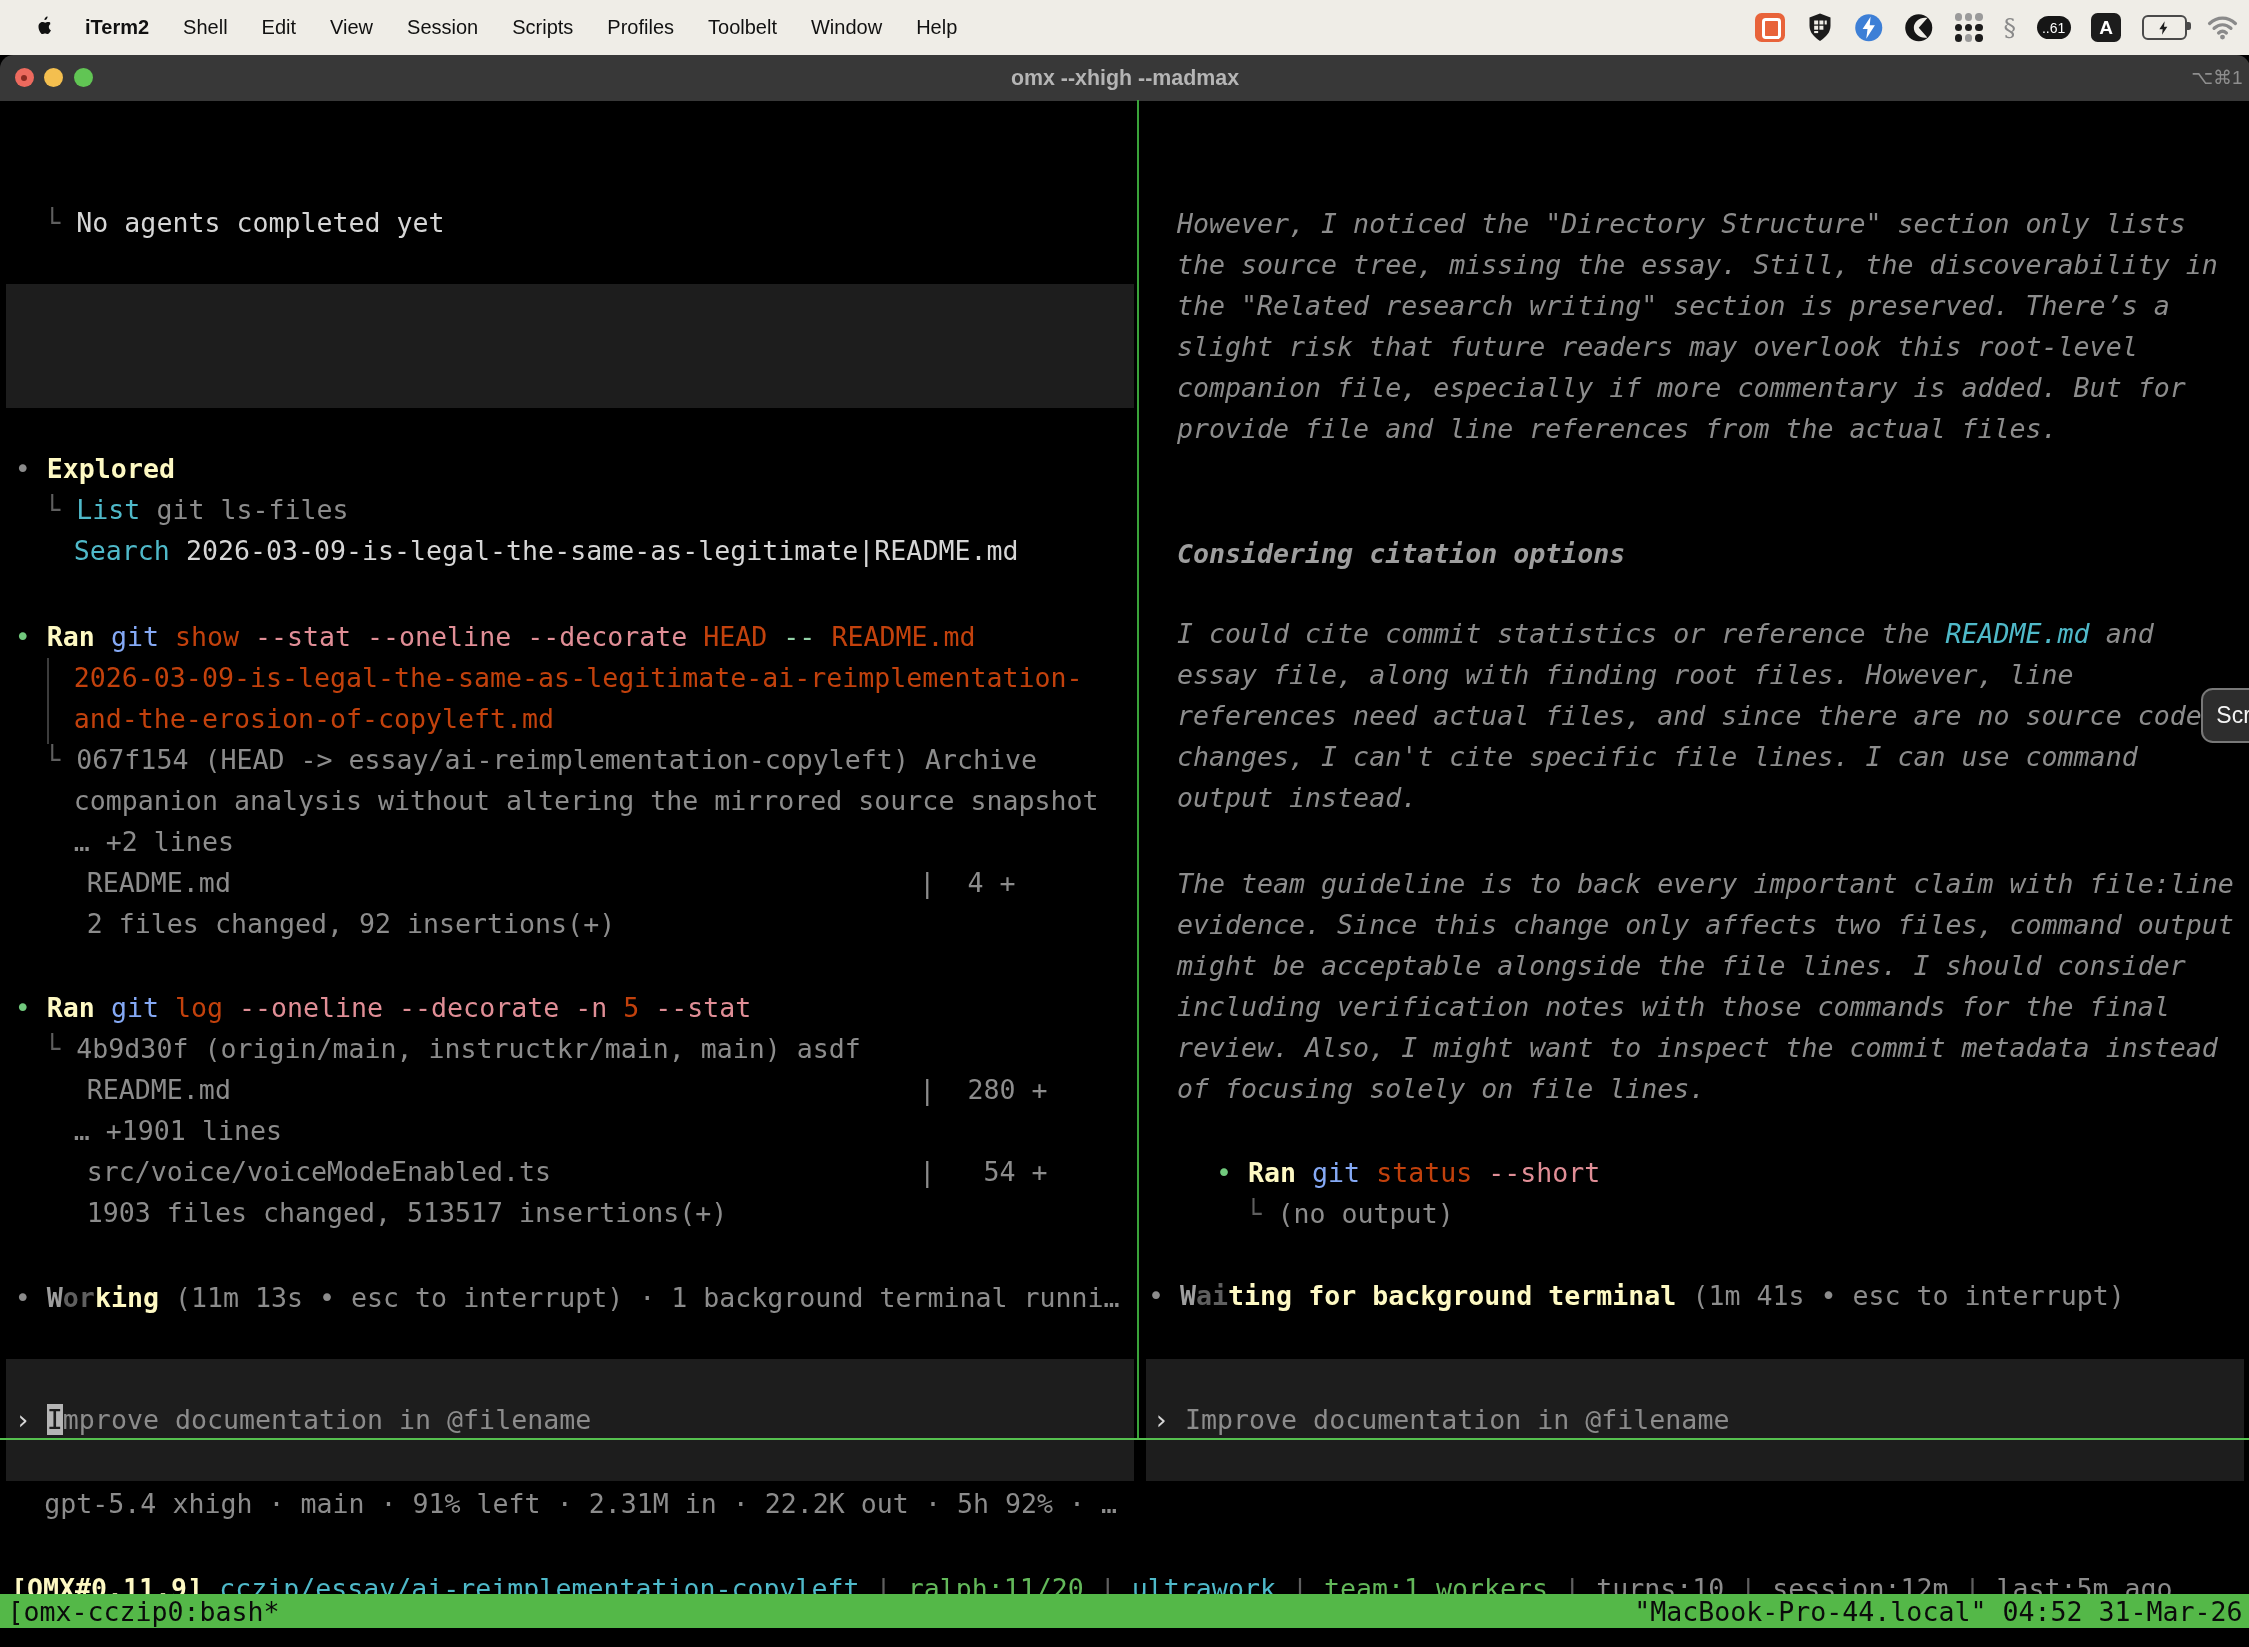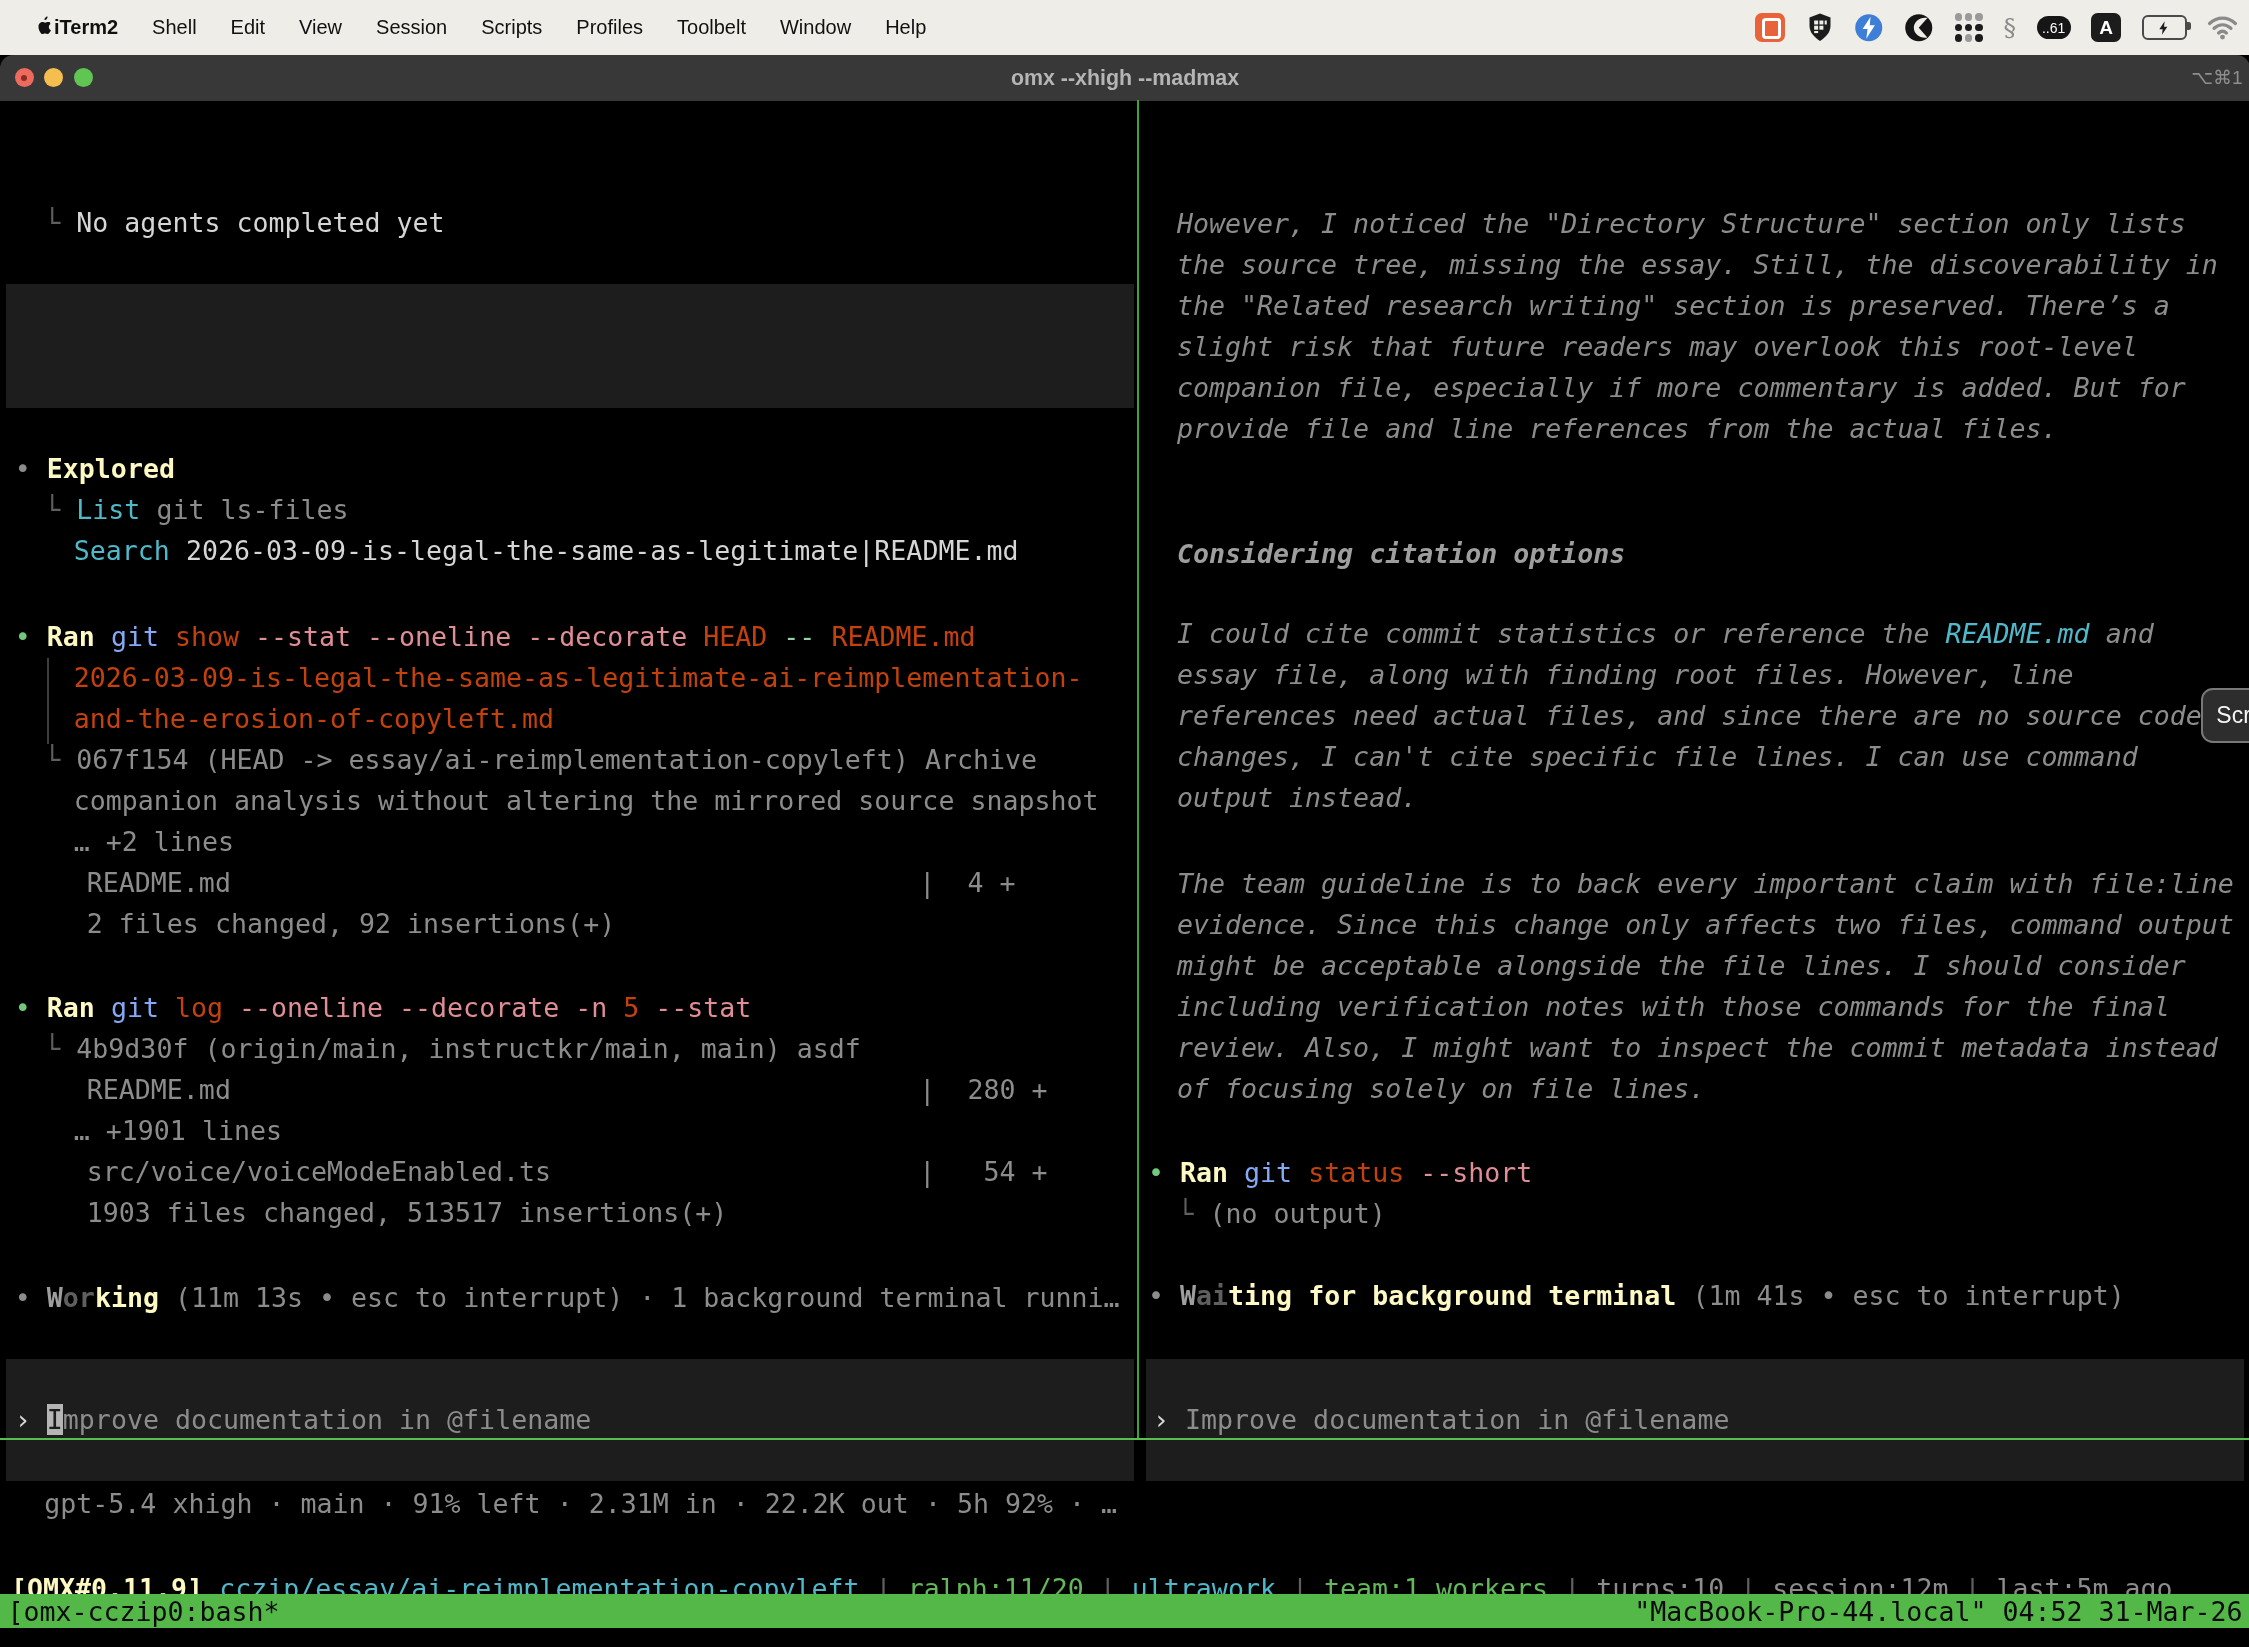--- a/index.html
+++ b/index.html
@@ -3,21 +3,21 @@
 <meta charset="utf-8">
 <style>
   html,body{margin:0;padding:0}
   body{width:2250px;height:1648px;background:#000;overflow:hidden;position:relative;
        font-family:"DejaVu Sans Mono",monospace}
 
   
   .menubar{position:absolute;left:0;top:0;width:2250px;height:55px;background:#efede7;
            display:flex;align-items:center;padding-left:34px;box-sizing:border-box;
            font-family:"Liberation Sans",sans-serif;font-size:20px;color:#111}
-  .menu-items{display:flex;gap:34px;align-items:flex-end;}
+  .menu-items{display:flex;gap:34px;align-items:flex-end;margin-left:31px}
   .mi{white-space:nowrap}
   .mi.b{font-weight:bold}
   .apple{width:20px;height:23.6px;display:inline-block}
   .menubar-right{position:absolute;right:11.8px;top:0;height:55px;display:flex;gap:20.7px;align-items:center}
   .sic{display:flex;align-items:center;justify-content:center}
   .ic-chat{width:29.5px;height:29.5px;background:#e8633a;border-radius:6.6px;position:relative}
   .ic-chat:before{content:"";position:absolute;left:6.6px;top:5.2px;width:13.3px;height:14.8px;border:3.7px solid #fff;border-radius:3.7px}
   .ic-a{width:29.5px;height:29.5px;background:#1c1c1c;border-radius:6.6px;color:#fff;display:flex;align-items:center;justify-content:center;
         font-family:"Liberation Sans",sans-serif;font-weight:bold;font-size:19px}
   .ic-61{min-width:34px;height:23px;background:#161616;border-radius:14.8px;color:#fff;display:flex;align-items:flex-end;justify-content:center;
@@ -72,21 +72,21 @@
   .l-explored{left:14.8px;top:348px}
   .l-git-show{left:14.8px;top:516px}
   .l-git-log{left:14.8px;top:887px}
   .l-working{left:14.8px;top:1177px}
   .l-prompt{left:14.8px;top:1299px}
   .l-status{left:14.8px;top:1383px}
   .r-para1{left:1177px;top:103px}
   .r-head1{left:1177px;top:433px}
   .r-para2{left:1177px;top:513px}
   .r-para3{left:1177px;top:763px}
-  .r-status-cmd{left:1148px;top:1052px}
+  .r-status-cmd{left:1216px;top:1052px}
   .r-waiting{left:1148px;top:1175px}
   .r-prompt{left:1153px;top:1299px}
   .r-status{left:1148px;top:1383px}
   .omx-status{left:11px;top:1468px}
   .r-para1,.r-head1,.r-para2,.r-para3{font-style:italic}
 
   
   .pbox{position:absolute;background:#1d1d1d}
   .box1{left:5.9px;top:184px;width:1128px;height:124px}
   .box2{left:5.9px;top:1259px;width:1128px;height:122px}

